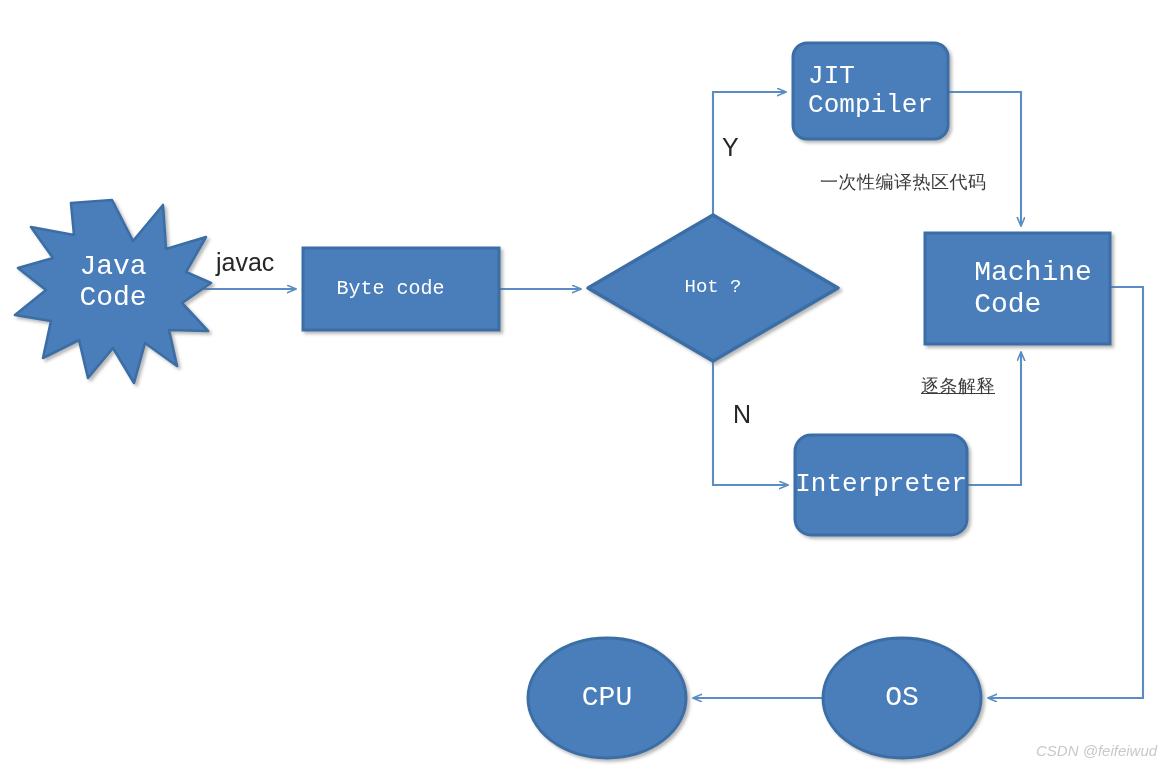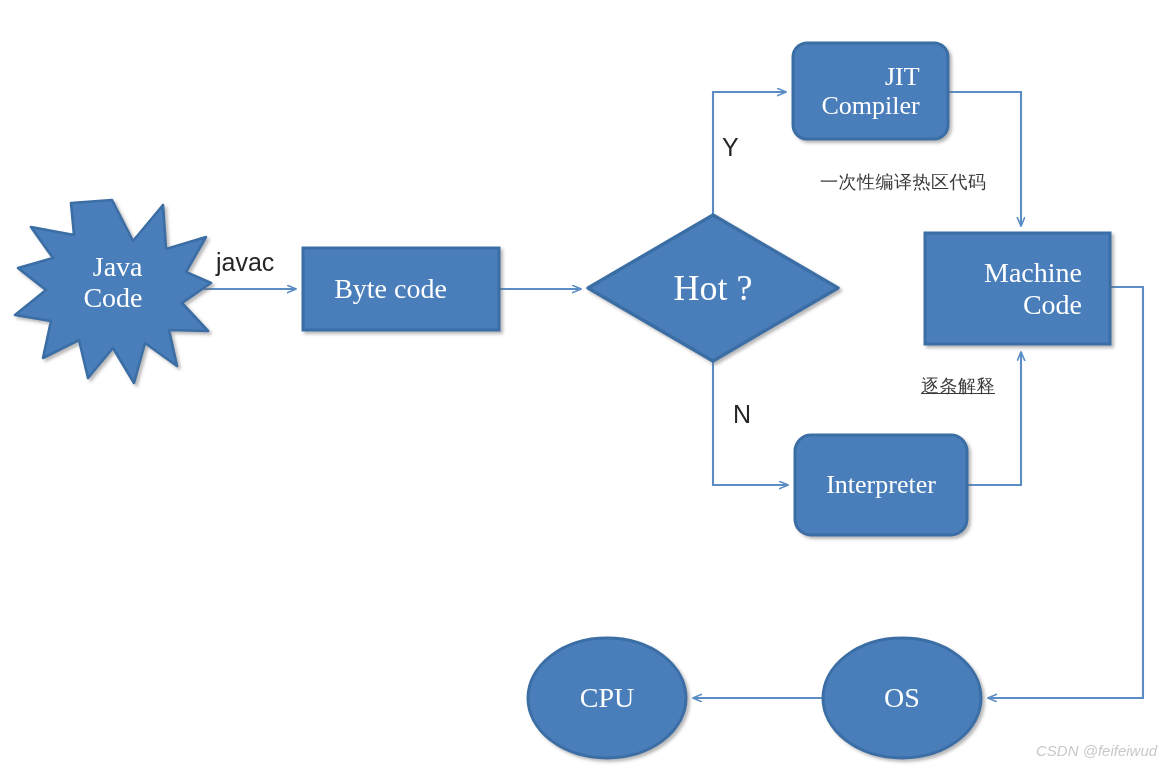--- a/index.html
+++ b/index.html
@@ -22,23 +22,23 @@
     left: 0;
     top: 0;
     width: 1165px;
     height: 770px;
   }
   .node-label {
     position: absolute;
     display: flex;
     align-items: center;
     justify-content: center;
-    text-align: right;
+    text-align: left;
     color: #ffffff;
-    font-family: Liberation Serif, serif;
+    font-family: Liberation Mono, monospace;
     font-weight: 400;
     pointer-events: none;
     line-height: 1.12;
     white-space: pre-line;
   }
   .edge-label {
     position: absolute;
     color: #262626;
     font-family: "Liberation Sans", "DejaVu Sans", sans-serif;
     white-space: nowrap;
@@ -109,23 +109,23 @@
 
       <ellipse cx="607" cy="698" rx="79" ry="60" fill="#4a7ebb" stroke="#3a6ea5" stroke-width="3"></ellipse>
 
       <ellipse cx="902" cy="698" rx="79" ry="60" fill="#4a7ebb" stroke="#3a6ea5" stroke-width="3"></ellipse>
     </g>
   </svg>
 
   <div class="node-label" style="left:28px; top:206px; width:170px; height:152px; font-size:28px;">Java
 Code</div>
 
-  <div class="node-label" style="left:303px; top:248px; width:175px; height:82px; font-size:28px;">Byte code</div>
+  <div class="node-label" style="left:303px; top:248px; width:175px; height:82px; font-size:20px;">Byte code</div>
 
-  <div class="node-label" style="left:613px; top:215px; width:200px; height:146px; font-size:36px;">Hot ?</div>
+  <div class="node-label" style="left:613px; top:215px; width:200px; height:146px; font-size:19px;">Hot ?</div>
 
   <div class="node-label" style="left:793px; top:43px; width:155px; height:96px; font-size:26px;">JIT
 Compiler</div>
 
   <div class="node-label" style="left:925px; top:233px; width:216px; height:111px; font-size:28px;">Machine
 Code</div>
 
   <div class="node-label" style="left:528px; top:638px; width:158px; height:120px; font-size:28px;">CPU</div>
 
   <div class="node-label" style="left:795px; top:435px; width:172px; height:100px; font-size:26px;">Interpreter</div>

